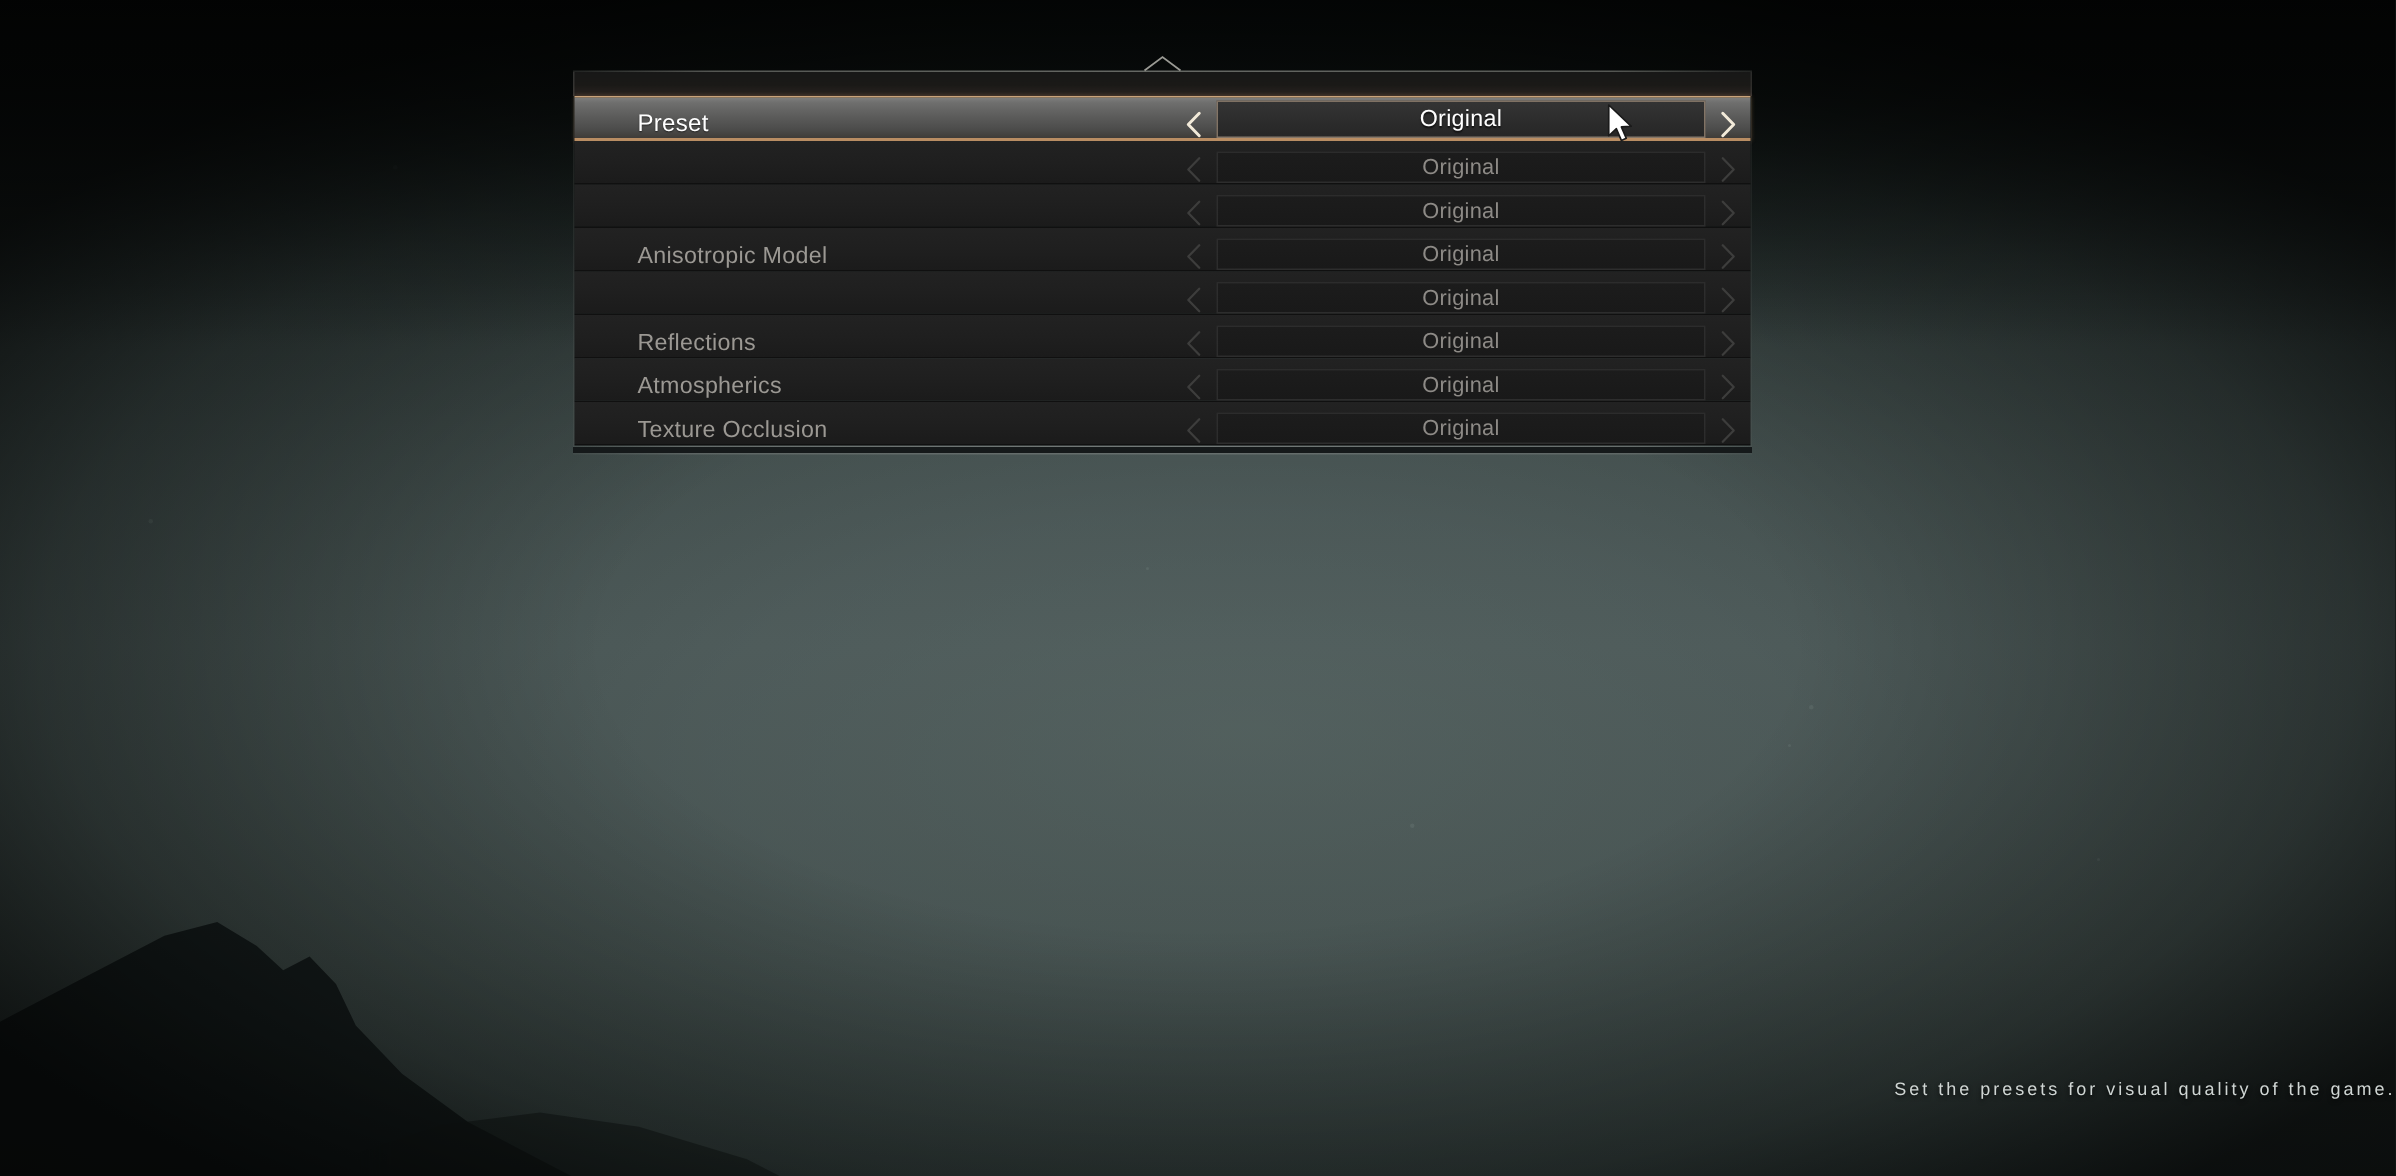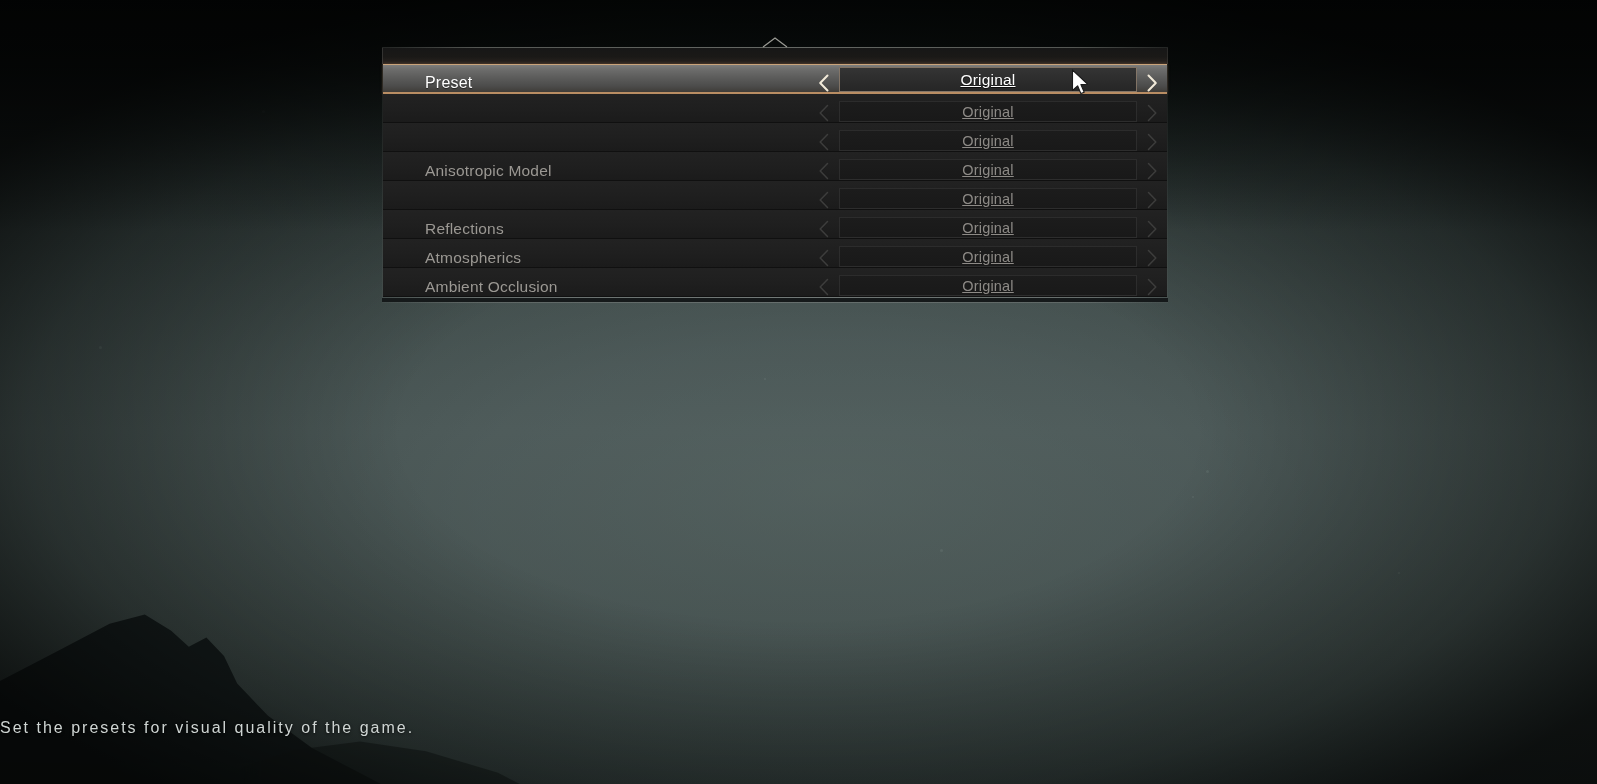--- a/index.html
+++ b/index.html
@@ -131,32 +131,31 @@
     flex: 0 0 auto;
     width: 30px;
     text-align: center;
     display: flex;
     align-items: center;
     justify-content: center;
   }
   .chev svg { display: block; }
   .srow .valuebox {
     flex: 0 0 auto;
-    width: 298px;
+    width: 326px;
     height: 21px;
     background: linear-gradient(180deg, #1c1c1c 0%, #191919 100%);
     border: 1px solid rgba(60,60,60,0.55);
     box-sizing: border-box;
     display: flex;
     align-items: center;
     justify-content: center;
     font-size: 14.5px;
     color: #8d8a86;
     letter-spacing: 0.2px;
-    text-decoration: underline;
   }
 
   
   .srow.selected {
     height: 30px;
     background: linear-gradient(180deg, #7d7d7c 0%, #6e6e6d 14%, #5c5c5b 46%, #4c4c4b 78%, #3f3c38 100%);
     border-top: 1px solid #c9a37a;
     border-bottom: 2px solid #b98d63;
     box-shadow: 0 0 3px rgba(190,140,95,0.35);
   }
@@ -198,22 +197,22 @@
     z-index: 40;
     pointer-events: none;
   }
 
   
   #description {
     position: absolute;
     left: 0;
     right: 0;
     top: 719px;
-    text-align: left;
-    font-size: 16px;
+    text-align: right;
+    font-size: 12px;
     letter-spacing: 2.0px;
     color: #cfd5d3;
     z-index: 20;
     text-shadow: 0 1px 3px rgba(0,0,0,0.7);
   }
 </style>
 </head>
 <body>
 
 <div id="scene">
@@ -339,21 +338,21 @@
           </svg>
         </div>
         <div class="valuebox">Original</div>
         <div class="chev">
           <svg width="14" height="18" viewBox="0 0 14 18">
             <path d="M3.5 1.5 L10.8 9 L3.5 16.5" fill="none" stroke="#3d3d3c" stroke-width="1.5" stroke-linecap="round" stroke-linejoin="round"></path>
           </svg>
         </div>
       </div>
       <div class="srow">
-        <div class="label">Ambient Occlusion</div>
+        <div class="label">Texture Occlusion</div>
         <div class="spacer"></div>
         <div class="chev">
           <svg width="14" height="18" viewBox="0 0 14 18">
             <path d="M10.5 1.5 L3.2 9 L10.5 16.5" fill="none" stroke="#3d3d3c" stroke-width="1.5" stroke-linecap="round" stroke-linejoin="round"></path>
           </svg>
         </div>
         <div class="valuebox">Original</div>
         <div class="chev">
           <svg width="14" height="18" viewBox="0 0 14 18">
             <path d="M3.5 1.5 L10.8 9 L3.5 16.5" fill="none" stroke="#3d3d3c" stroke-width="1.5" stroke-linecap="round" stroke-linejoin="round"></path>

